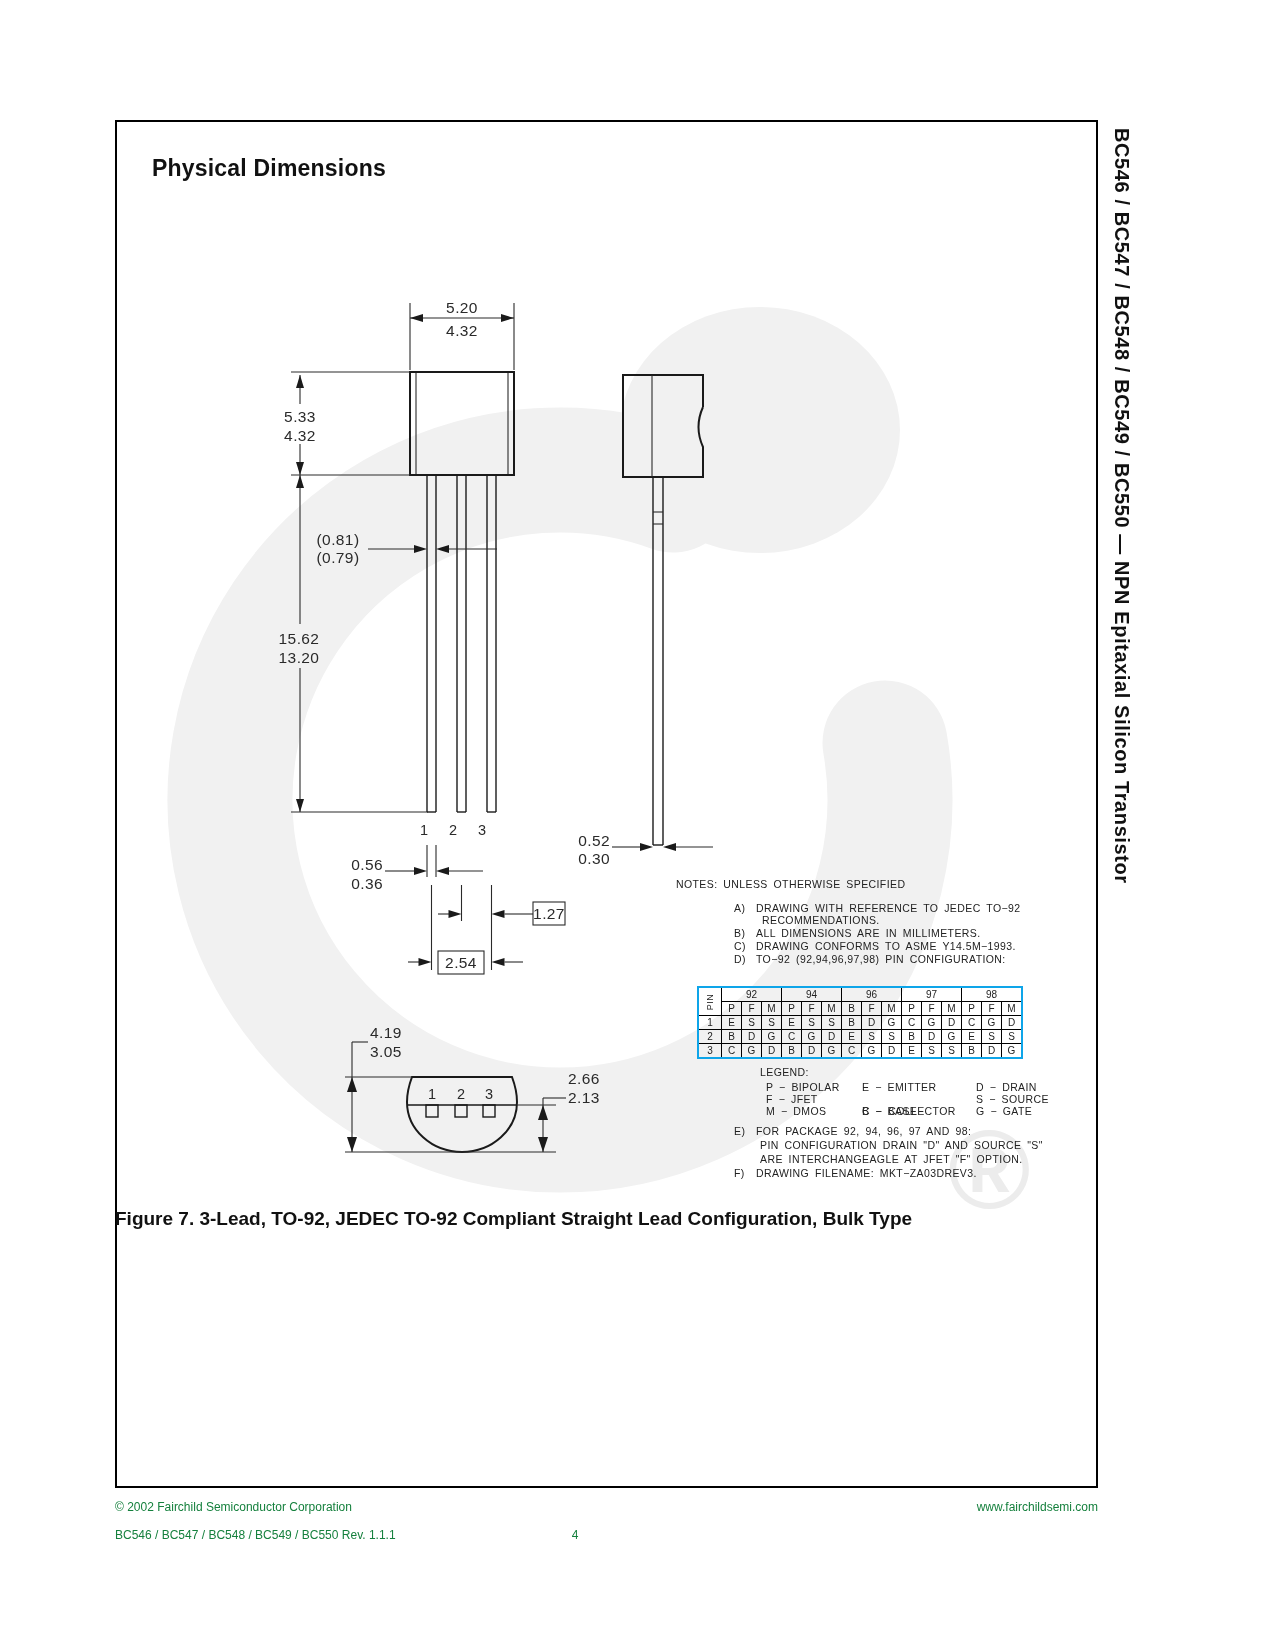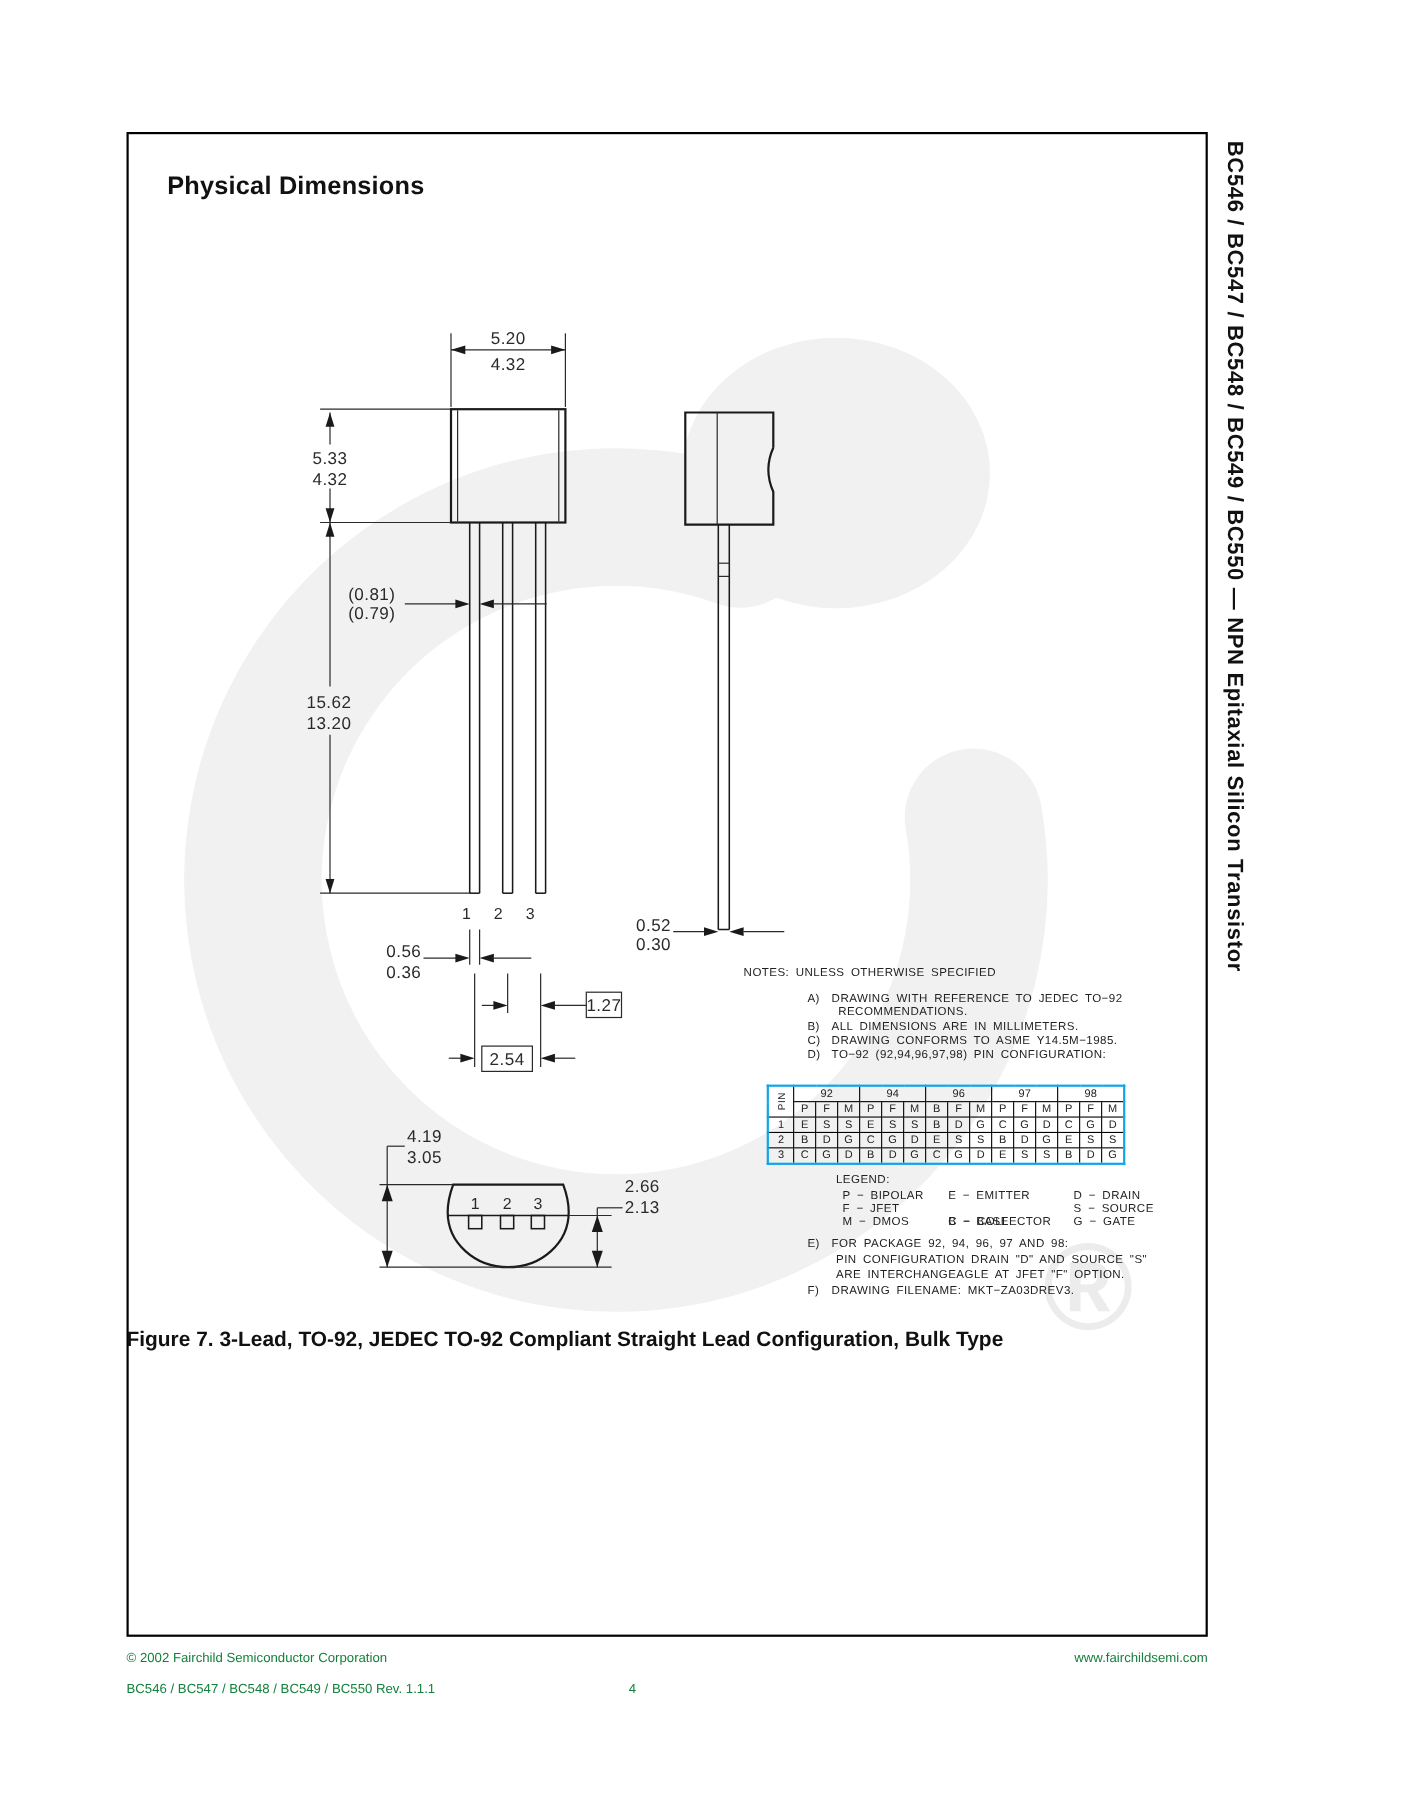--- a/index.html
+++ b/index.html
@@ -209,21 +209,21 @@
       <text class="dim" x="568" y="1084">2.66</text>
       <text class="dim" x="568" y="1103">2.13</text>
     </g>
   </svg>
 
   <div class="abs cad" id="notes-block" style="width:330px;height:100px;">
     <div class="note-line" style="top:0px;">NOTES: UNLESS OTHERWISE SPECIFIED</div>
     <div class="note-line" style="top:24px;left:58px;"><span class="cad-label">A)</span><span>DRAWING WITH REFERENCE TO JEDEC TO−92</span></div>
     <div class="note-line" style="top:36px;left:86px;">RECOMMENDATIONS.</div>
     <div class="note-line" style="top:49px;left:58px;"><span class="cad-label">B)</span><span>ALL DIMENSIONS ARE IN MILLIMETERS.</span></div>
-    <div class="note-line" style="top:62px;left:58px;"><span class="cad-label">C)</span><span>DRAWING CONFORMS TO ASME Y14.5M−1985.</span></div>
+    <div class="note-line" style="top:62px;left:58px;"><span class="cad-label">C)</span><span>DRAWING CONFORMS TO ASME Y14.5M−1993.</span></div>
     <div class="note-line" style="top:75px;left:58px;"><span class="cad-label">D)</span><span>TO−92 (92,94,96,97,98) PIN CONFIGURATION:</span></div>
   </div>
 
   <table class="abs" id="pin-table">
     <tbody>
         <tr>
       <td class="pincol" rowspan="2"><span class="rot">PIN</span></td>
       <td class="c" colspan="3">92</td>
       <td class="c" colspan="3">94</td>
       <td class="c" colspan="3">96</td>

